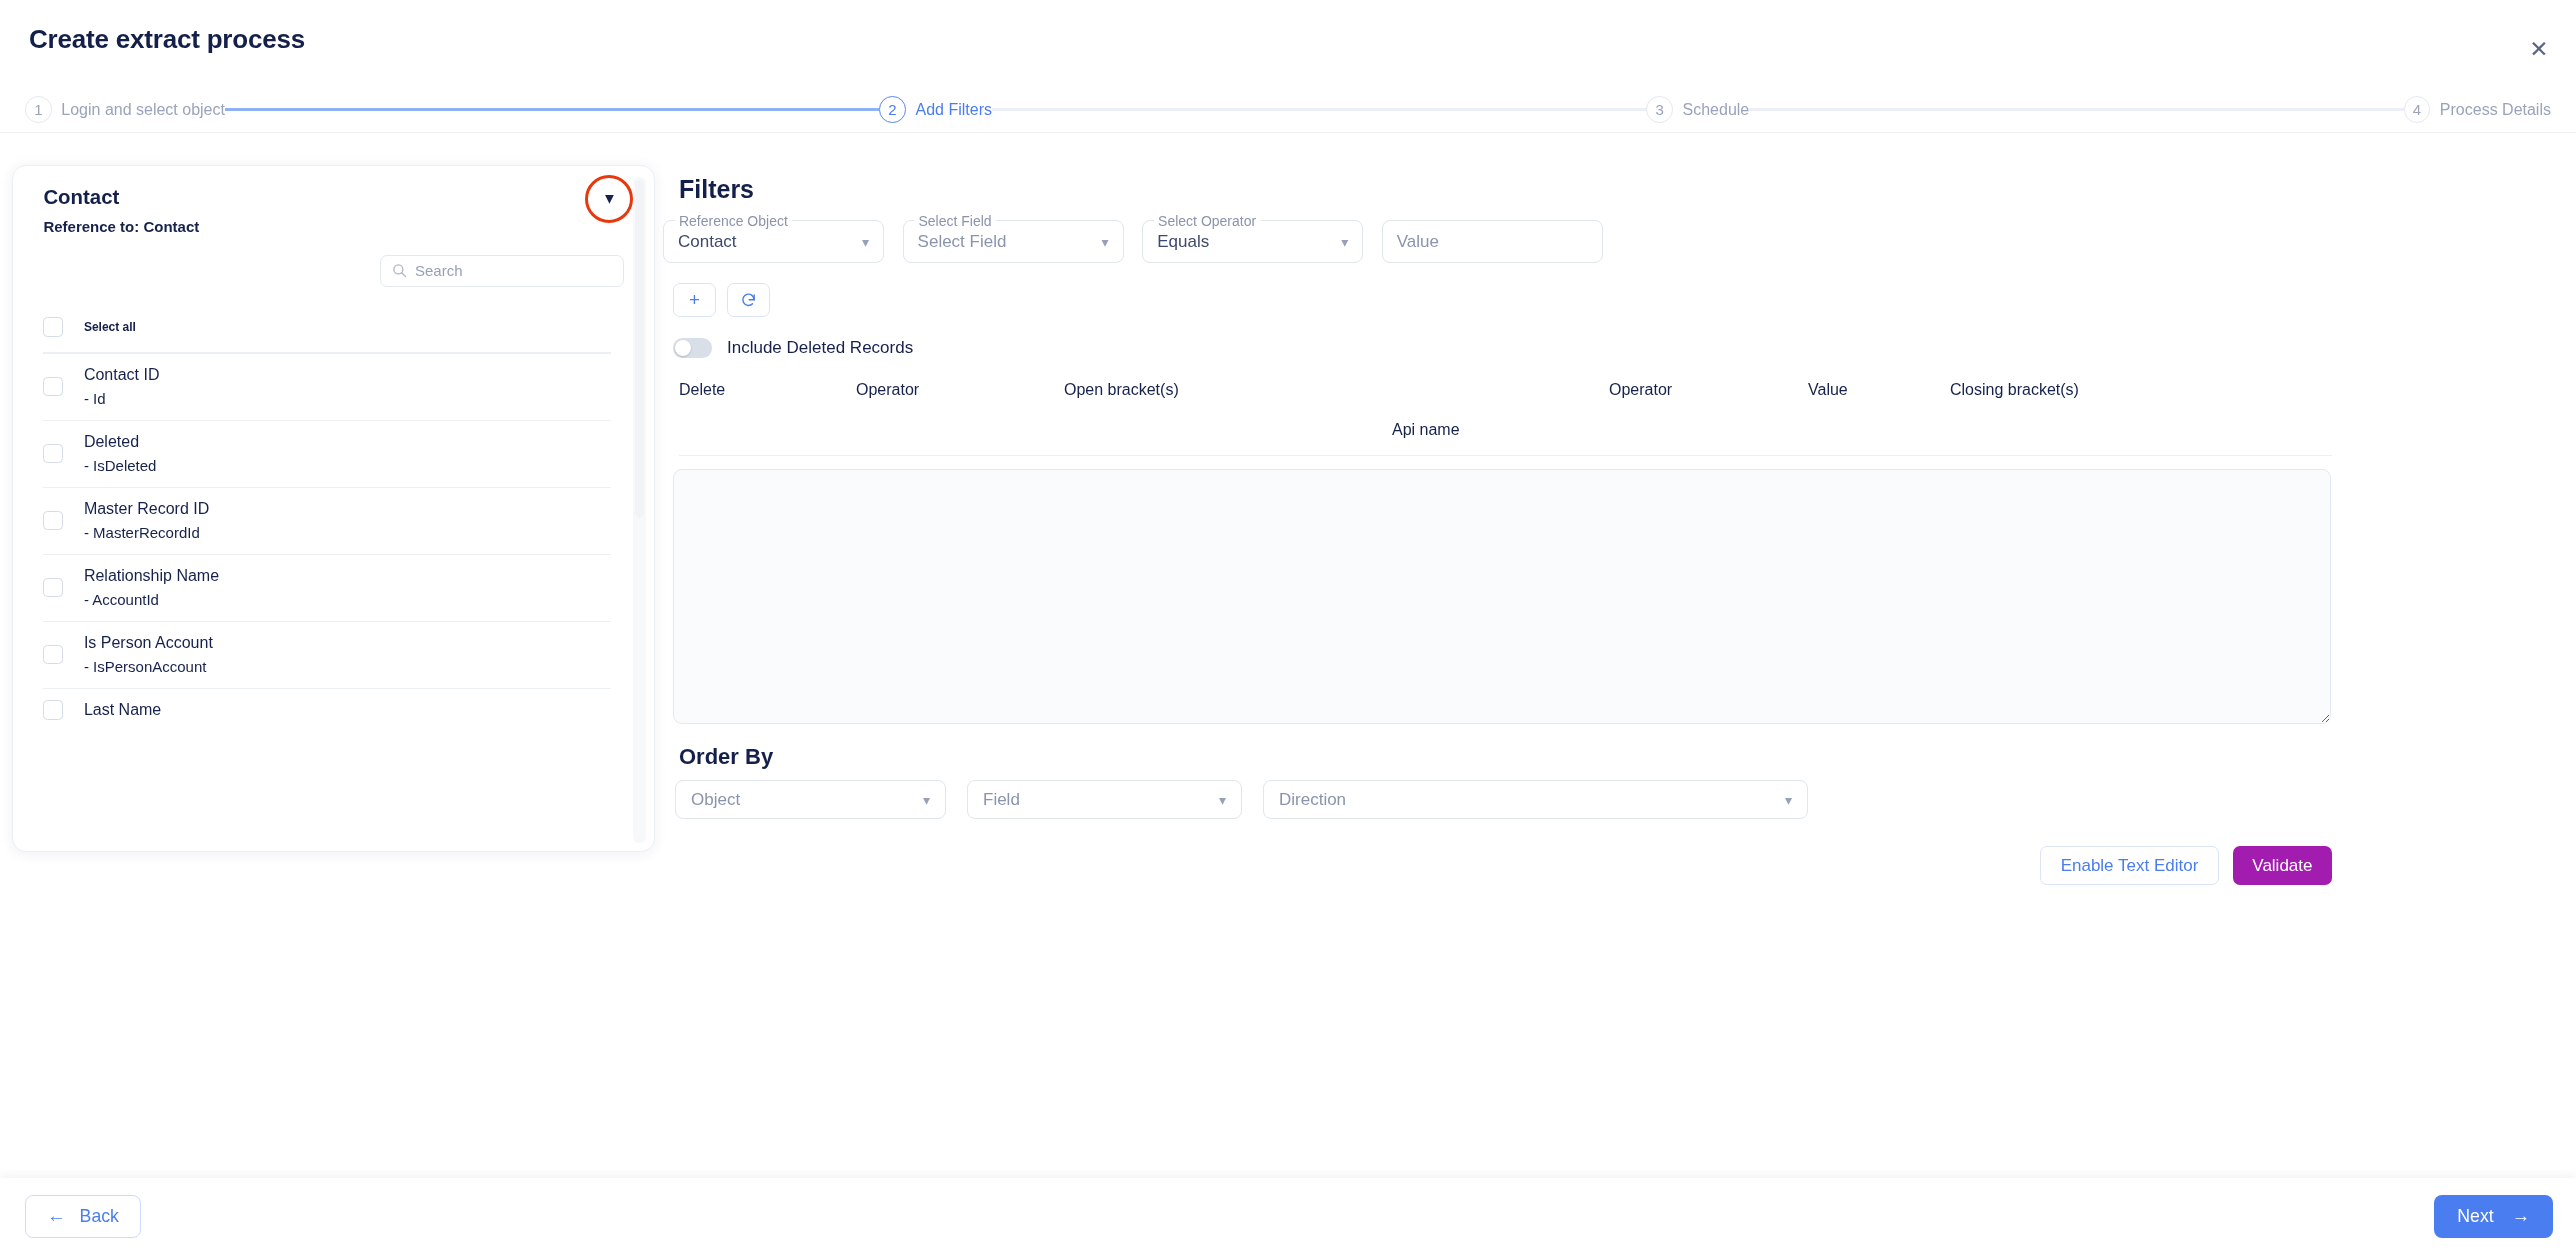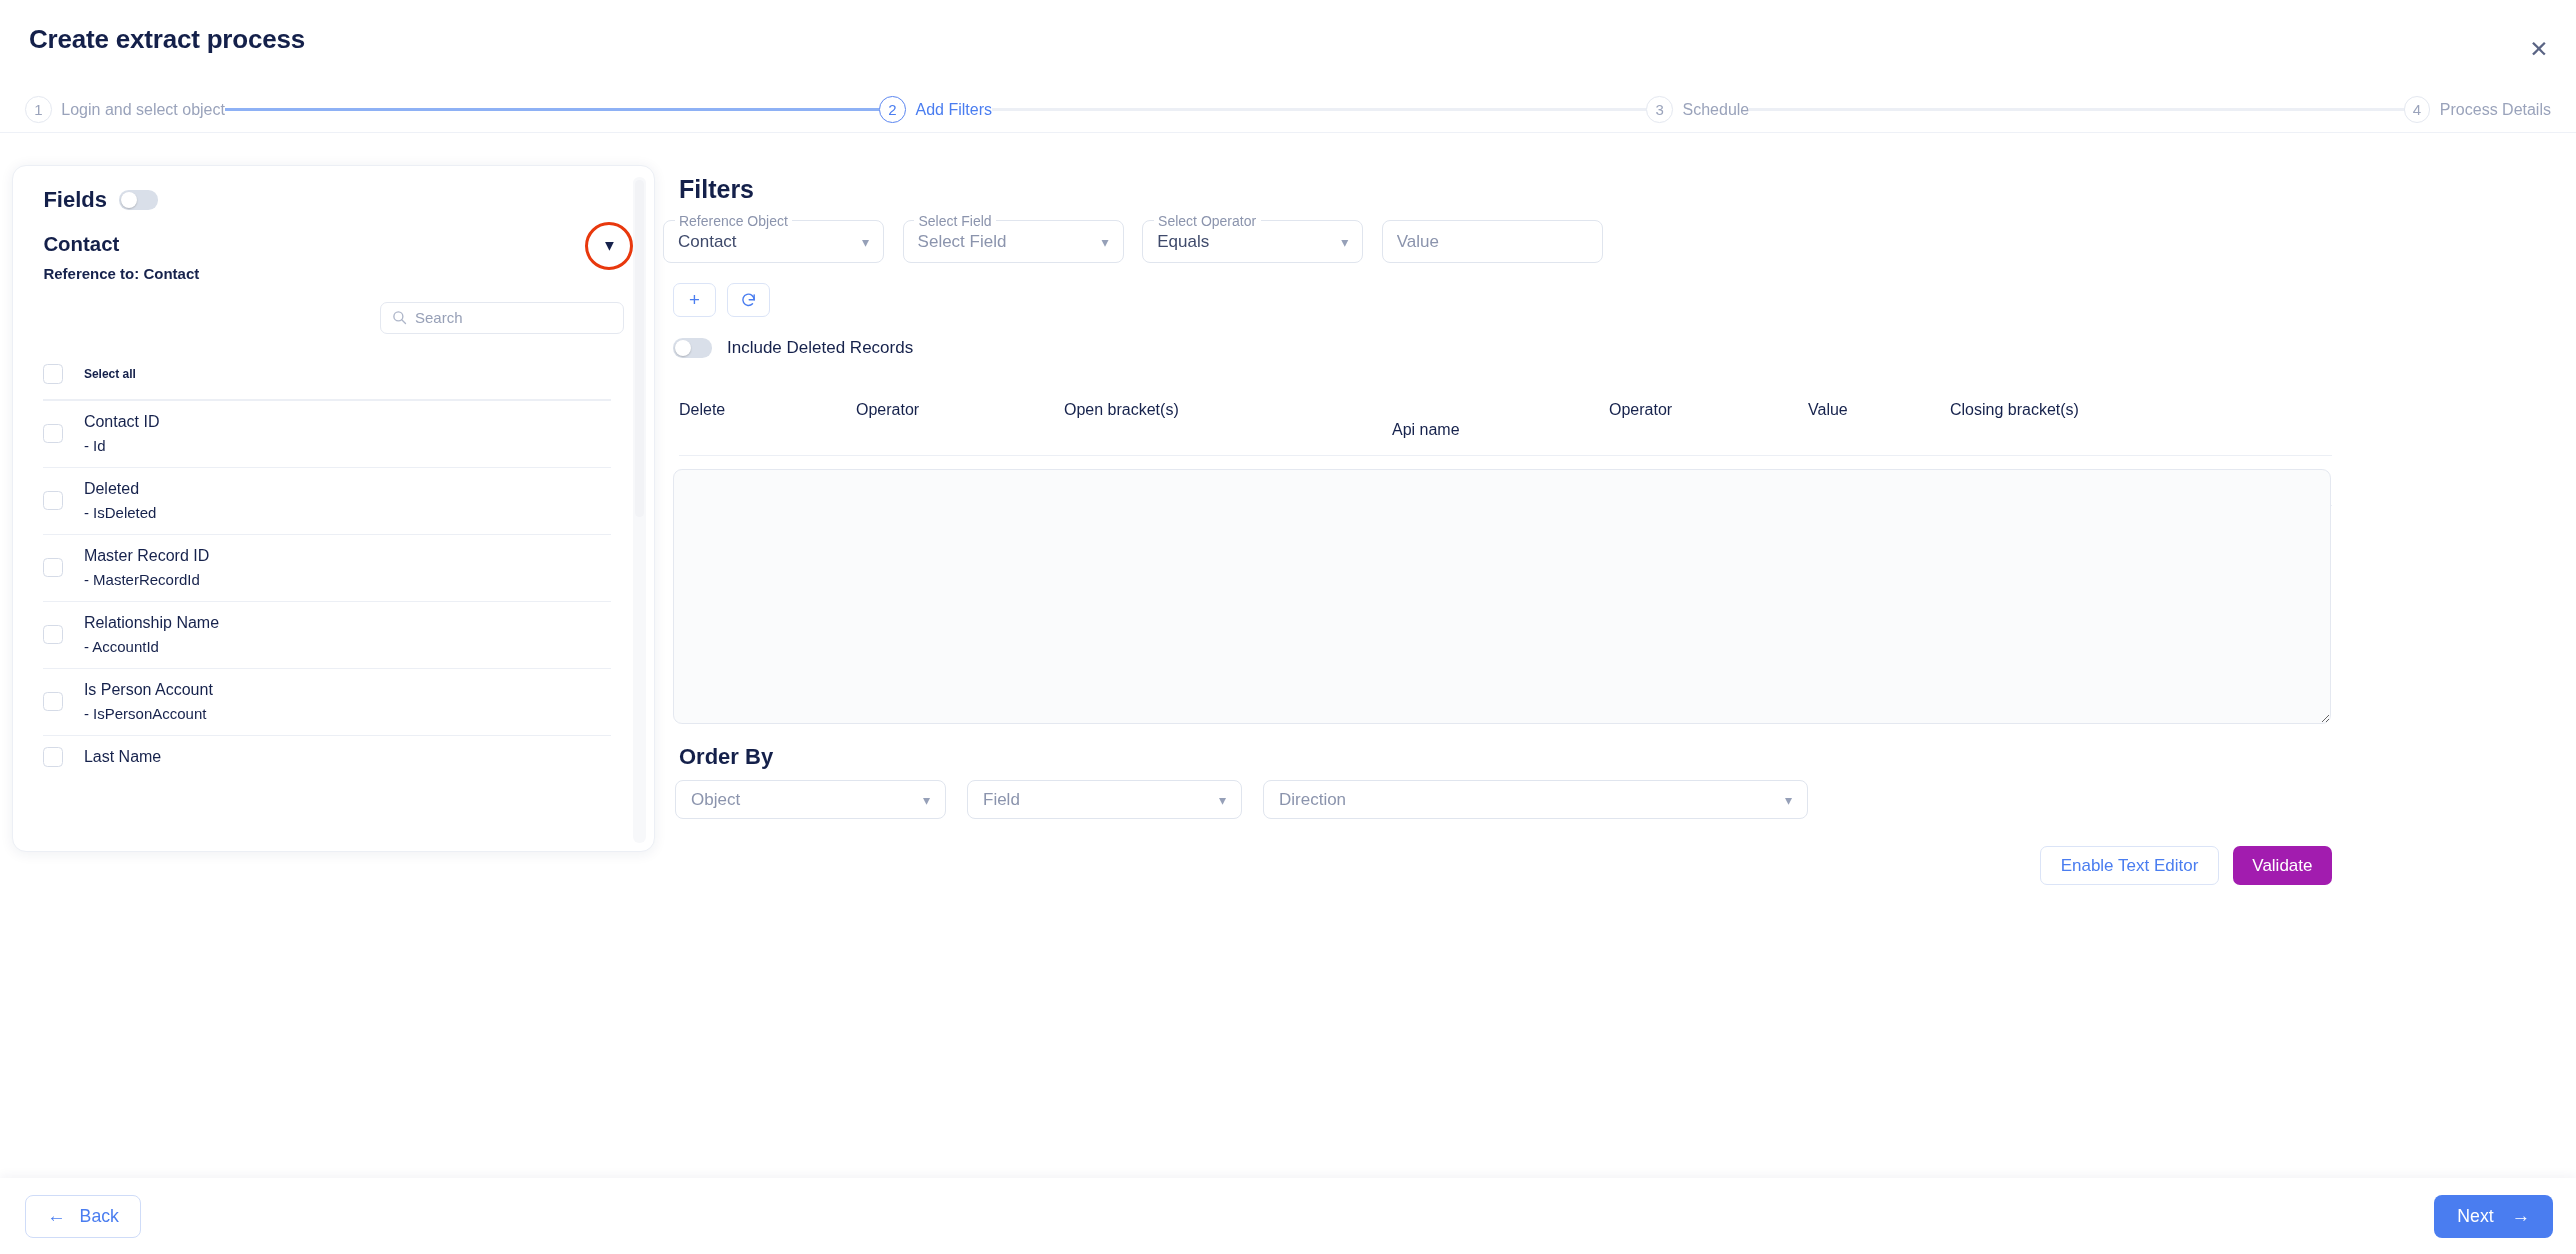--- a/index.html
+++ b/index.html
@@ -178,21 +178,21 @@
     cursor: pointer; font-size: 18.6px; line-height: 1;
   }
 
   .inc-del-row {
     position: absolute; left: 673px; top: 338px;
     display: flex; align-items: center; gap: 15px;
   }
   .inc-del-label { font-size: 17px; color: #16224c; }
 
   .rec-table { position: absolute; left: 679px; top: 381px; width: 1653px; }
-  .rec-head { display: flex; padding-bottom: 16px; align-items: center; }
+  .rec-head { display: flex; padding-bottom: 16px; }
   .rec-head div { font-size: 16px; color: #16224c; }
   .c1 { width: 177px; } .c2 { width: 208px; } .c3 { width: 328px; }
   .c4 { width: 217px; margin-top: 40px; } .c5 { width: 199px; } .c6 { width: 142px; } .c7 { width: 266px; }
   .rec-empty {
     border-top: 0.9px solid #eceff5; border-bottom: 0.9px solid #eceff5;
     height: 51px; display: flex; align-items: center; justify-content: center;
     font-size: 16px; color: #16224c;
   }
 
   .soql-area {
@@ -292,26 +292,20 @@
 
   <div class="step">
     <div class="step-circle">4</div>
     <div class="step-label">Process Details</div>
   </div>
   <div class="sp-pad-r"></div>
 </div>
 
 <div class="fields-panel">
 
-  <div class="fields-head">
-    <span class="fields-title">Fields</span>
-    <div class="toggle">
-      <div class="knob"></div>
-    </div>
-  </div>
 
   <div class="obj-block">
     <div class="obj-name">Contact</div>
     <div class="obj-ref">Reference to: Contact</div>
     <div class="chev-highlight"></div>
     <div class="chev-wrap">
       <span class="chev">▾</span>
     </div>
   </div>
 

